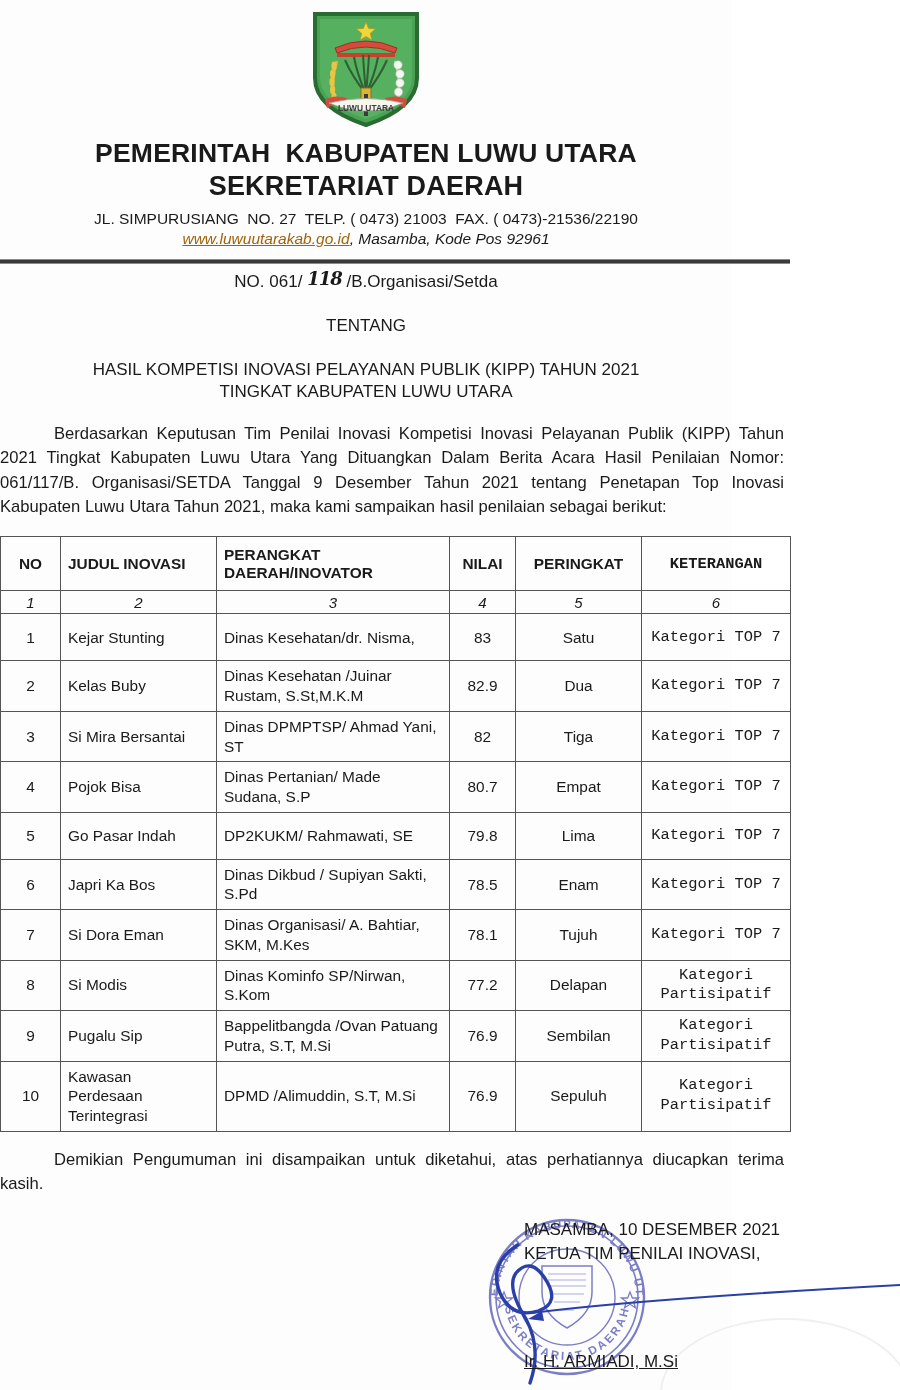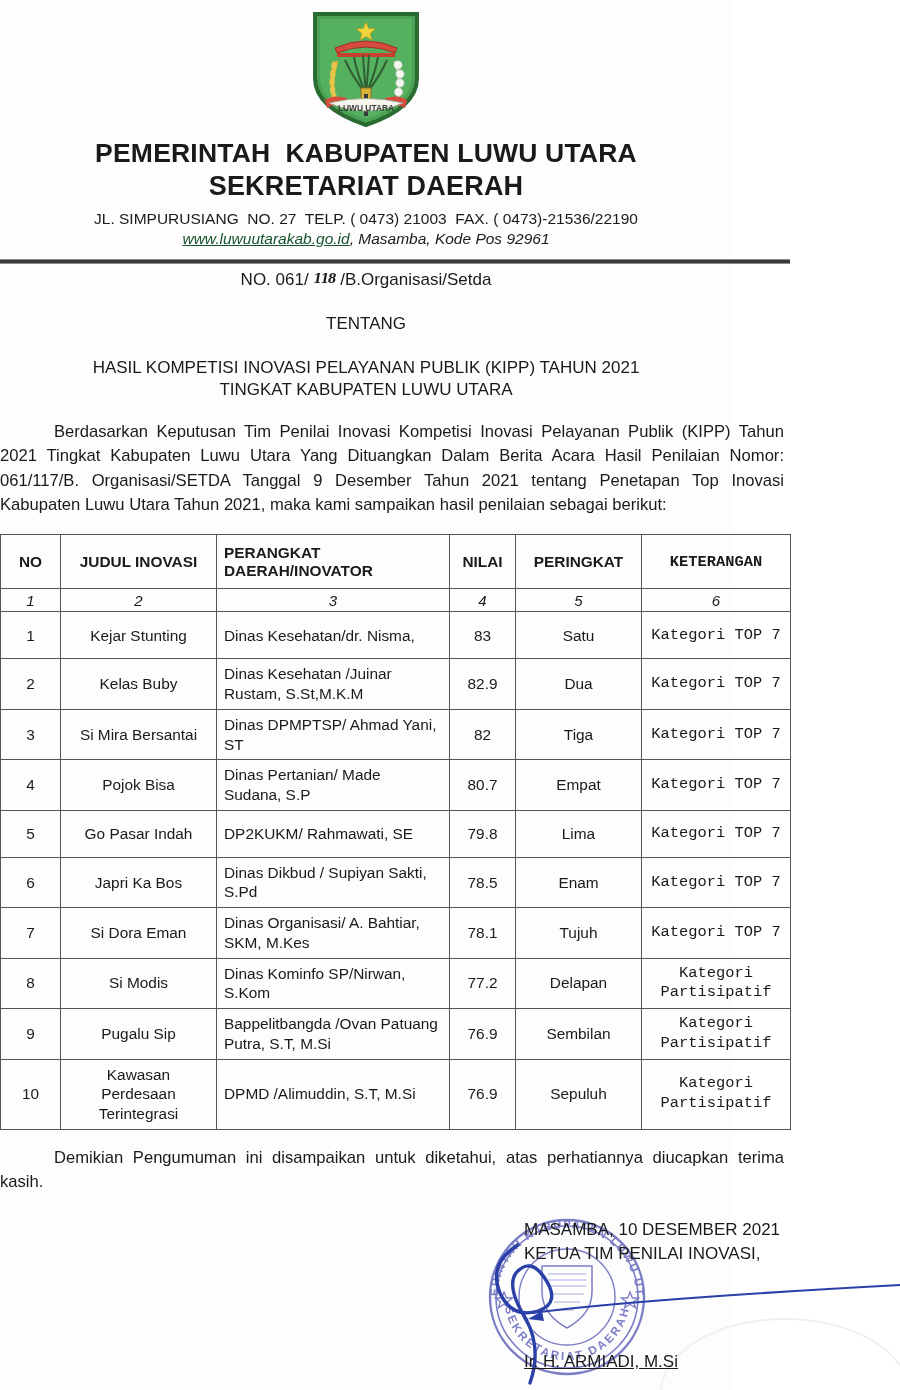--- a/index.html
+++ b/index.html
@@ -61,21 +61,21 @@
     white-space: pre;
   }
 
   .addr-line2 {
     font-size: 15.5px;
     font-style: italic;
     margin-top: 2px;
   }
 
   .addr-url {
-    color: #14532d;
+    color: #a16207;
     text-decoration: underline;
     font-style: italic;
   }
 
   .rule {
     width: 790px;
     height: 5px;
     margin: 11px auto 0 auto;
     background: #3a3a3a;
     border-top: 1px solid #8a8a8a;
@@ -95,21 +95,21 @@
 
   .t-nomor {
     font-size: 17px;
     margin-top: 6px;
   }
 
   .handwritten {
     font-family: "DejaVu Serif", serif;
     font-style: italic;
     font-weight: bold;
-    font-size: 12px;
+    font-size: 18px;
     letter-spacing: -1px;
     position: relative;
     top: -2px;
   }
 
   .t-tentang {
     font-size: 17px;
     margin-top: 24px;
   }
 
@@ -164,21 +164,21 @@
 
   .colnum-row td {
     text-align: center;
     font-style: italic;
     font-size: 15px;
     padding: 1px 4px;
     height: 23px;
   }
 
   .c-no    { width: 60px;  text-align: center; }
-  .c-judul { width: 156px; text-align: center; }
+  .c-judul { width: 156px; text-align: left; }
   .c-per   { width: 233px; text-align: left; }
   .c-nilai { width: 66px;  text-align: center; }
   .c-per2  { width: 126px; text-align: center; }
   .c-ket   { width: 149px; text-align: center; font-family: Liberation Mono, monospace; }
 
   tbody.data td { height: 47px; }
 
   
   .closing {
     width: 784px;

